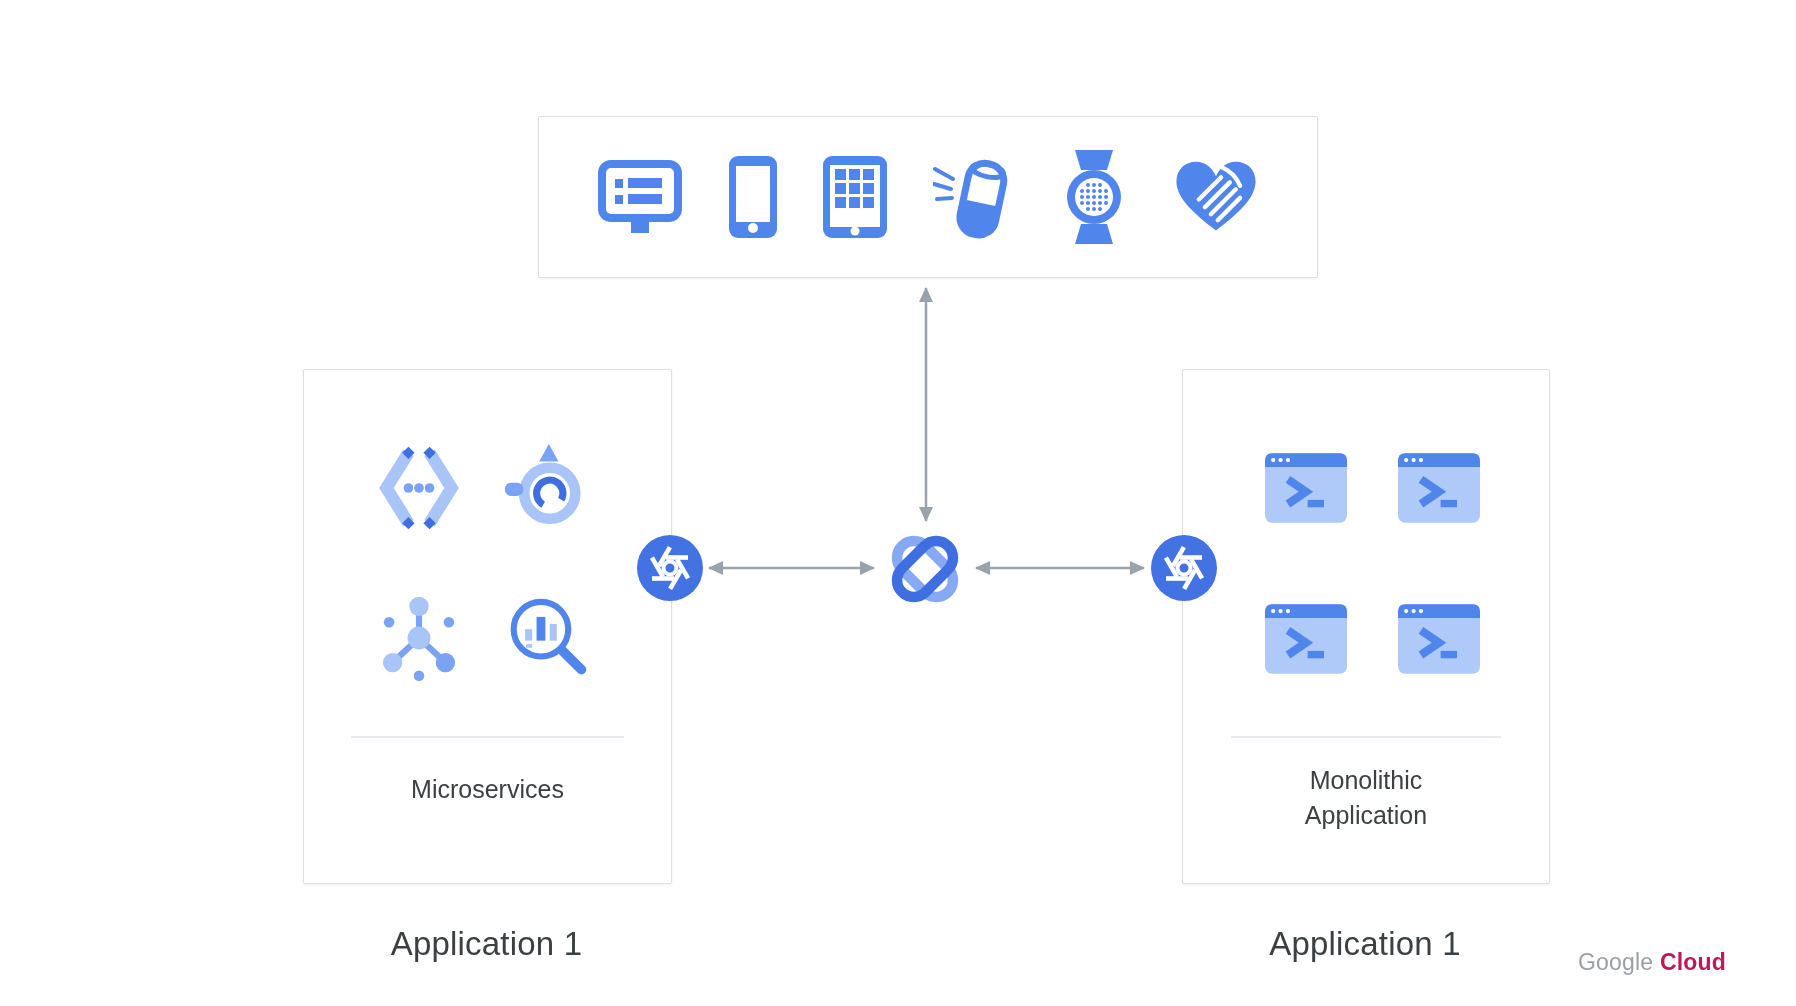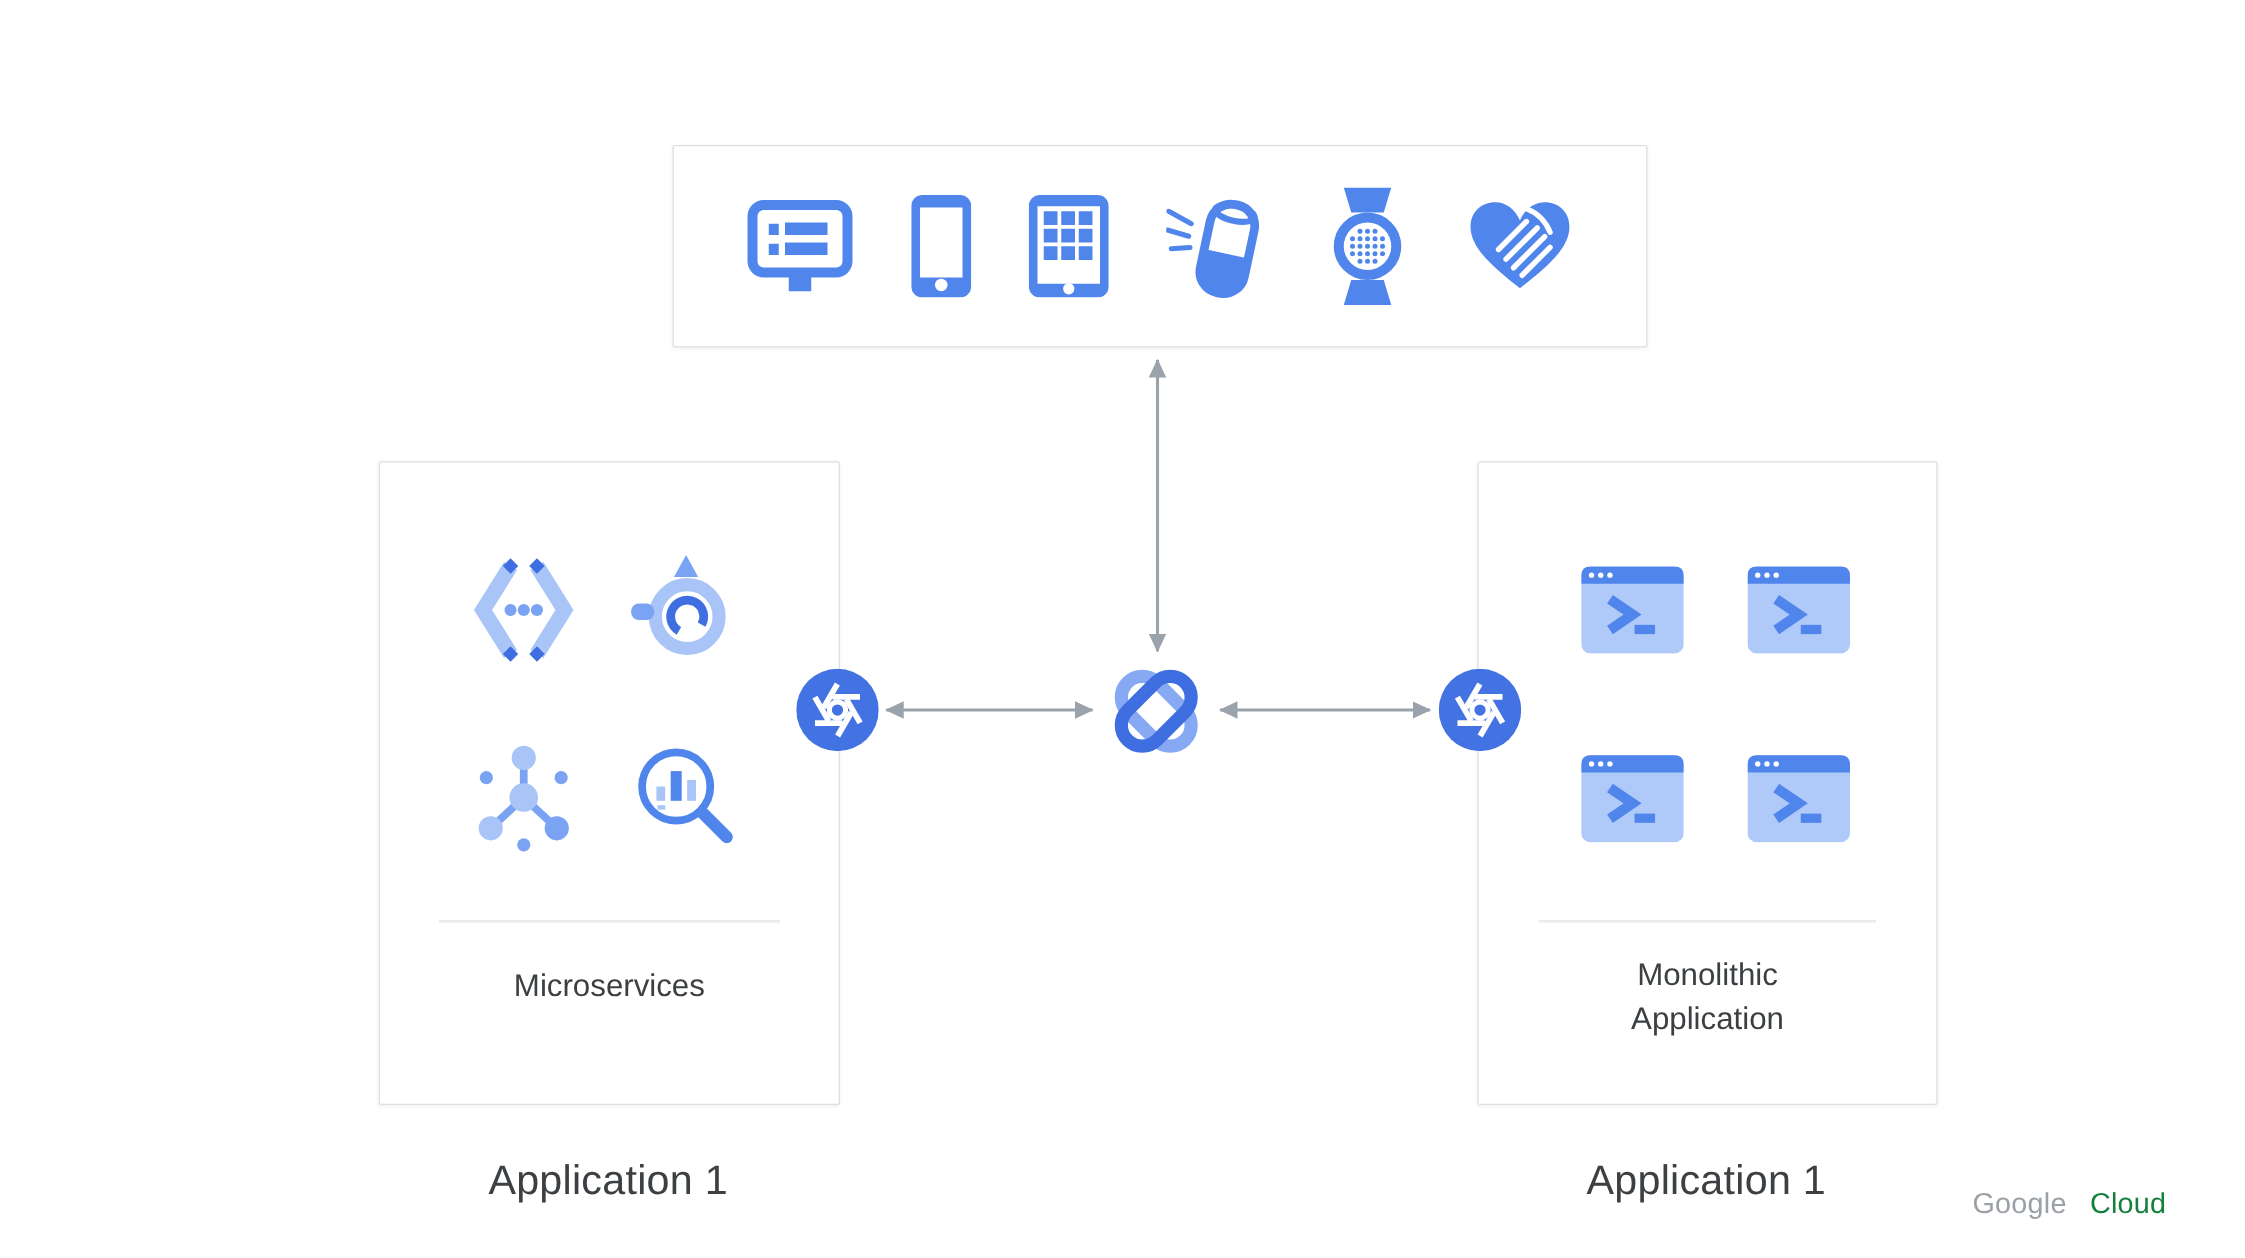--- a/index.html
+++ b/index.html
@@ -39,21 +39,21 @@
   }
   .gw-left{left:637px;}
   .gw-right{left:1151px;}
   .api-icon{position:absolute;left:881px;top:525px;width:88px;height:88px;z-index:3;}
   .connectors{position:absolute;left:0;top:0;width:1796px;height:1006px;z-index:1;pointer-events:none;}
   .brand{
     position:absolute;left:1578px;top:949px;font-size:23px;color:var(--brand-gray);
     letter-spacing:.2px;white-space:nowrap;
   }
   .brand .g{font-weight:400;}
-  .brand .c{font-weight:400;color:#15803d;margin-left:12px;}
+  .brand .c{font-weight:700;color:#be185d;}
   
   .fb{fill:var(--accent-blue);} .fl{fill:var(--light-blue);} .fm{fill:var(--mid-blue);}
   .fw{fill:#fff;} .fgw{fill:var(--gateway-blue);} .fterm{fill:var(--terminal-body);}
   .sb{stroke:var(--accent-blue);fill:none;} .sl{stroke:var(--light-blue);fill:none;}
   .sm{stroke:var(--mid-blue);fill:none;} .sw{stroke:#fff;fill:none;}
   .skd{stroke:var(--knot-dark);fill:none;} .skl{stroke:var(--knot-light);fill:none;}
   .fkd{fill:var(--knot-dark);} .conn{stroke:var(--arrow-gray);stroke-width:2.5px;}
   .ah{fill:var(--arrow-gray);}
 </style>
 </head>

